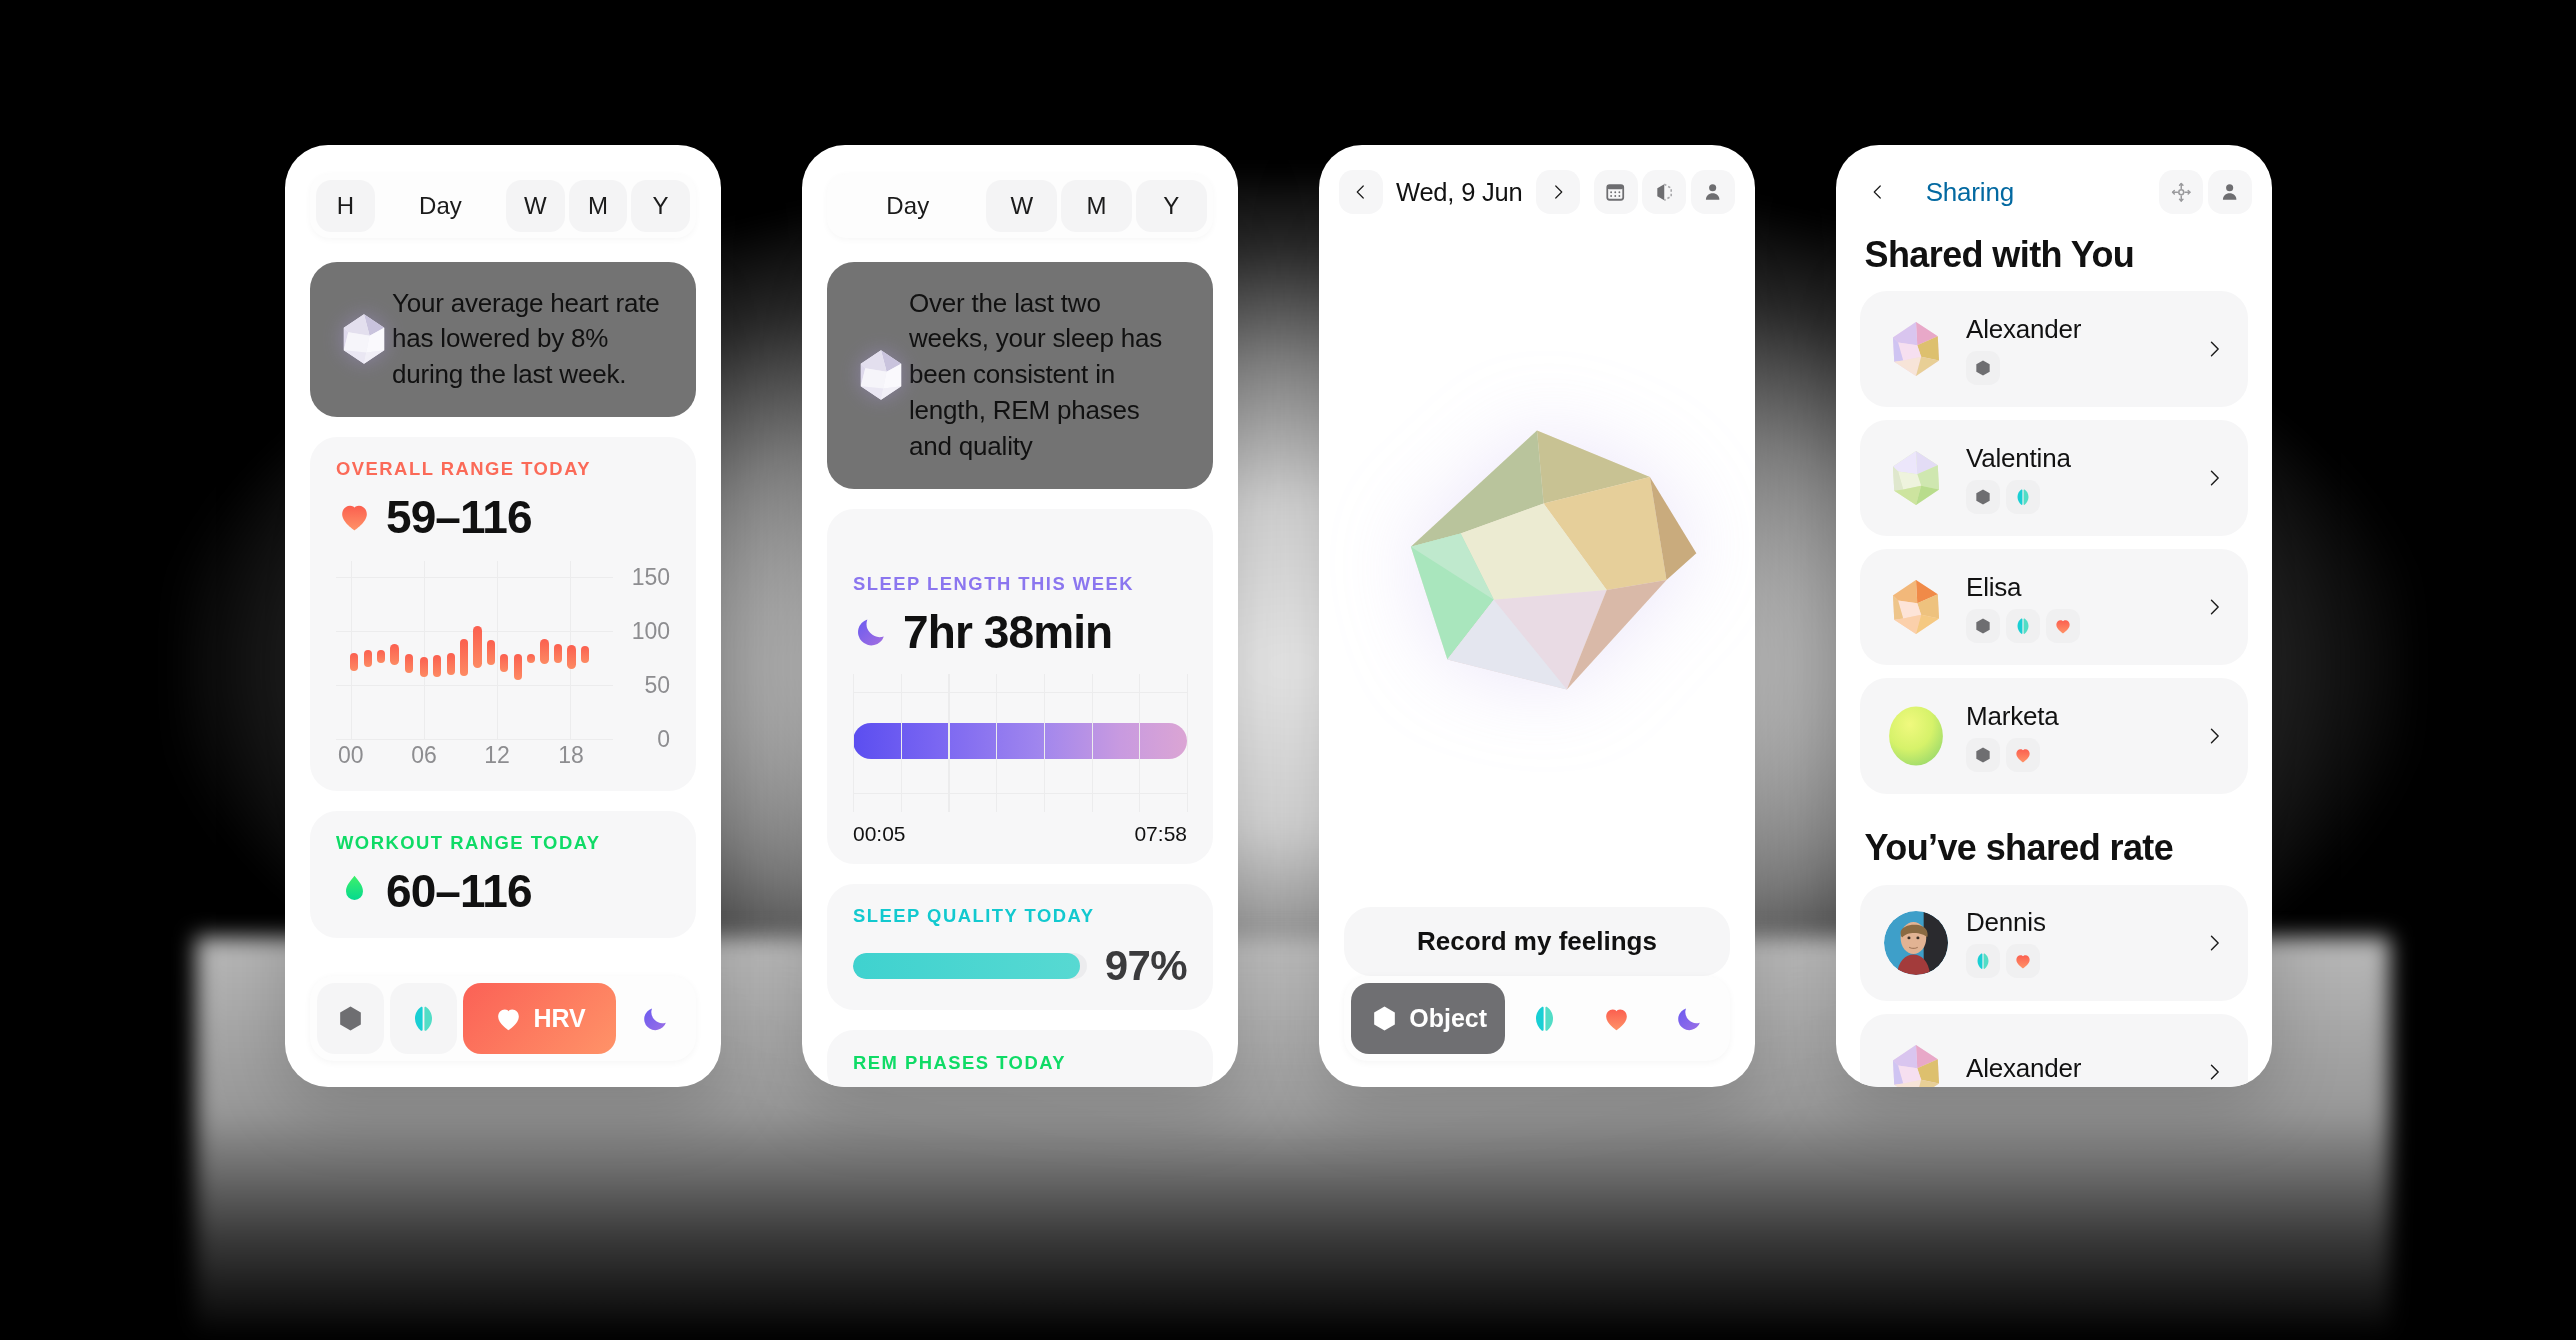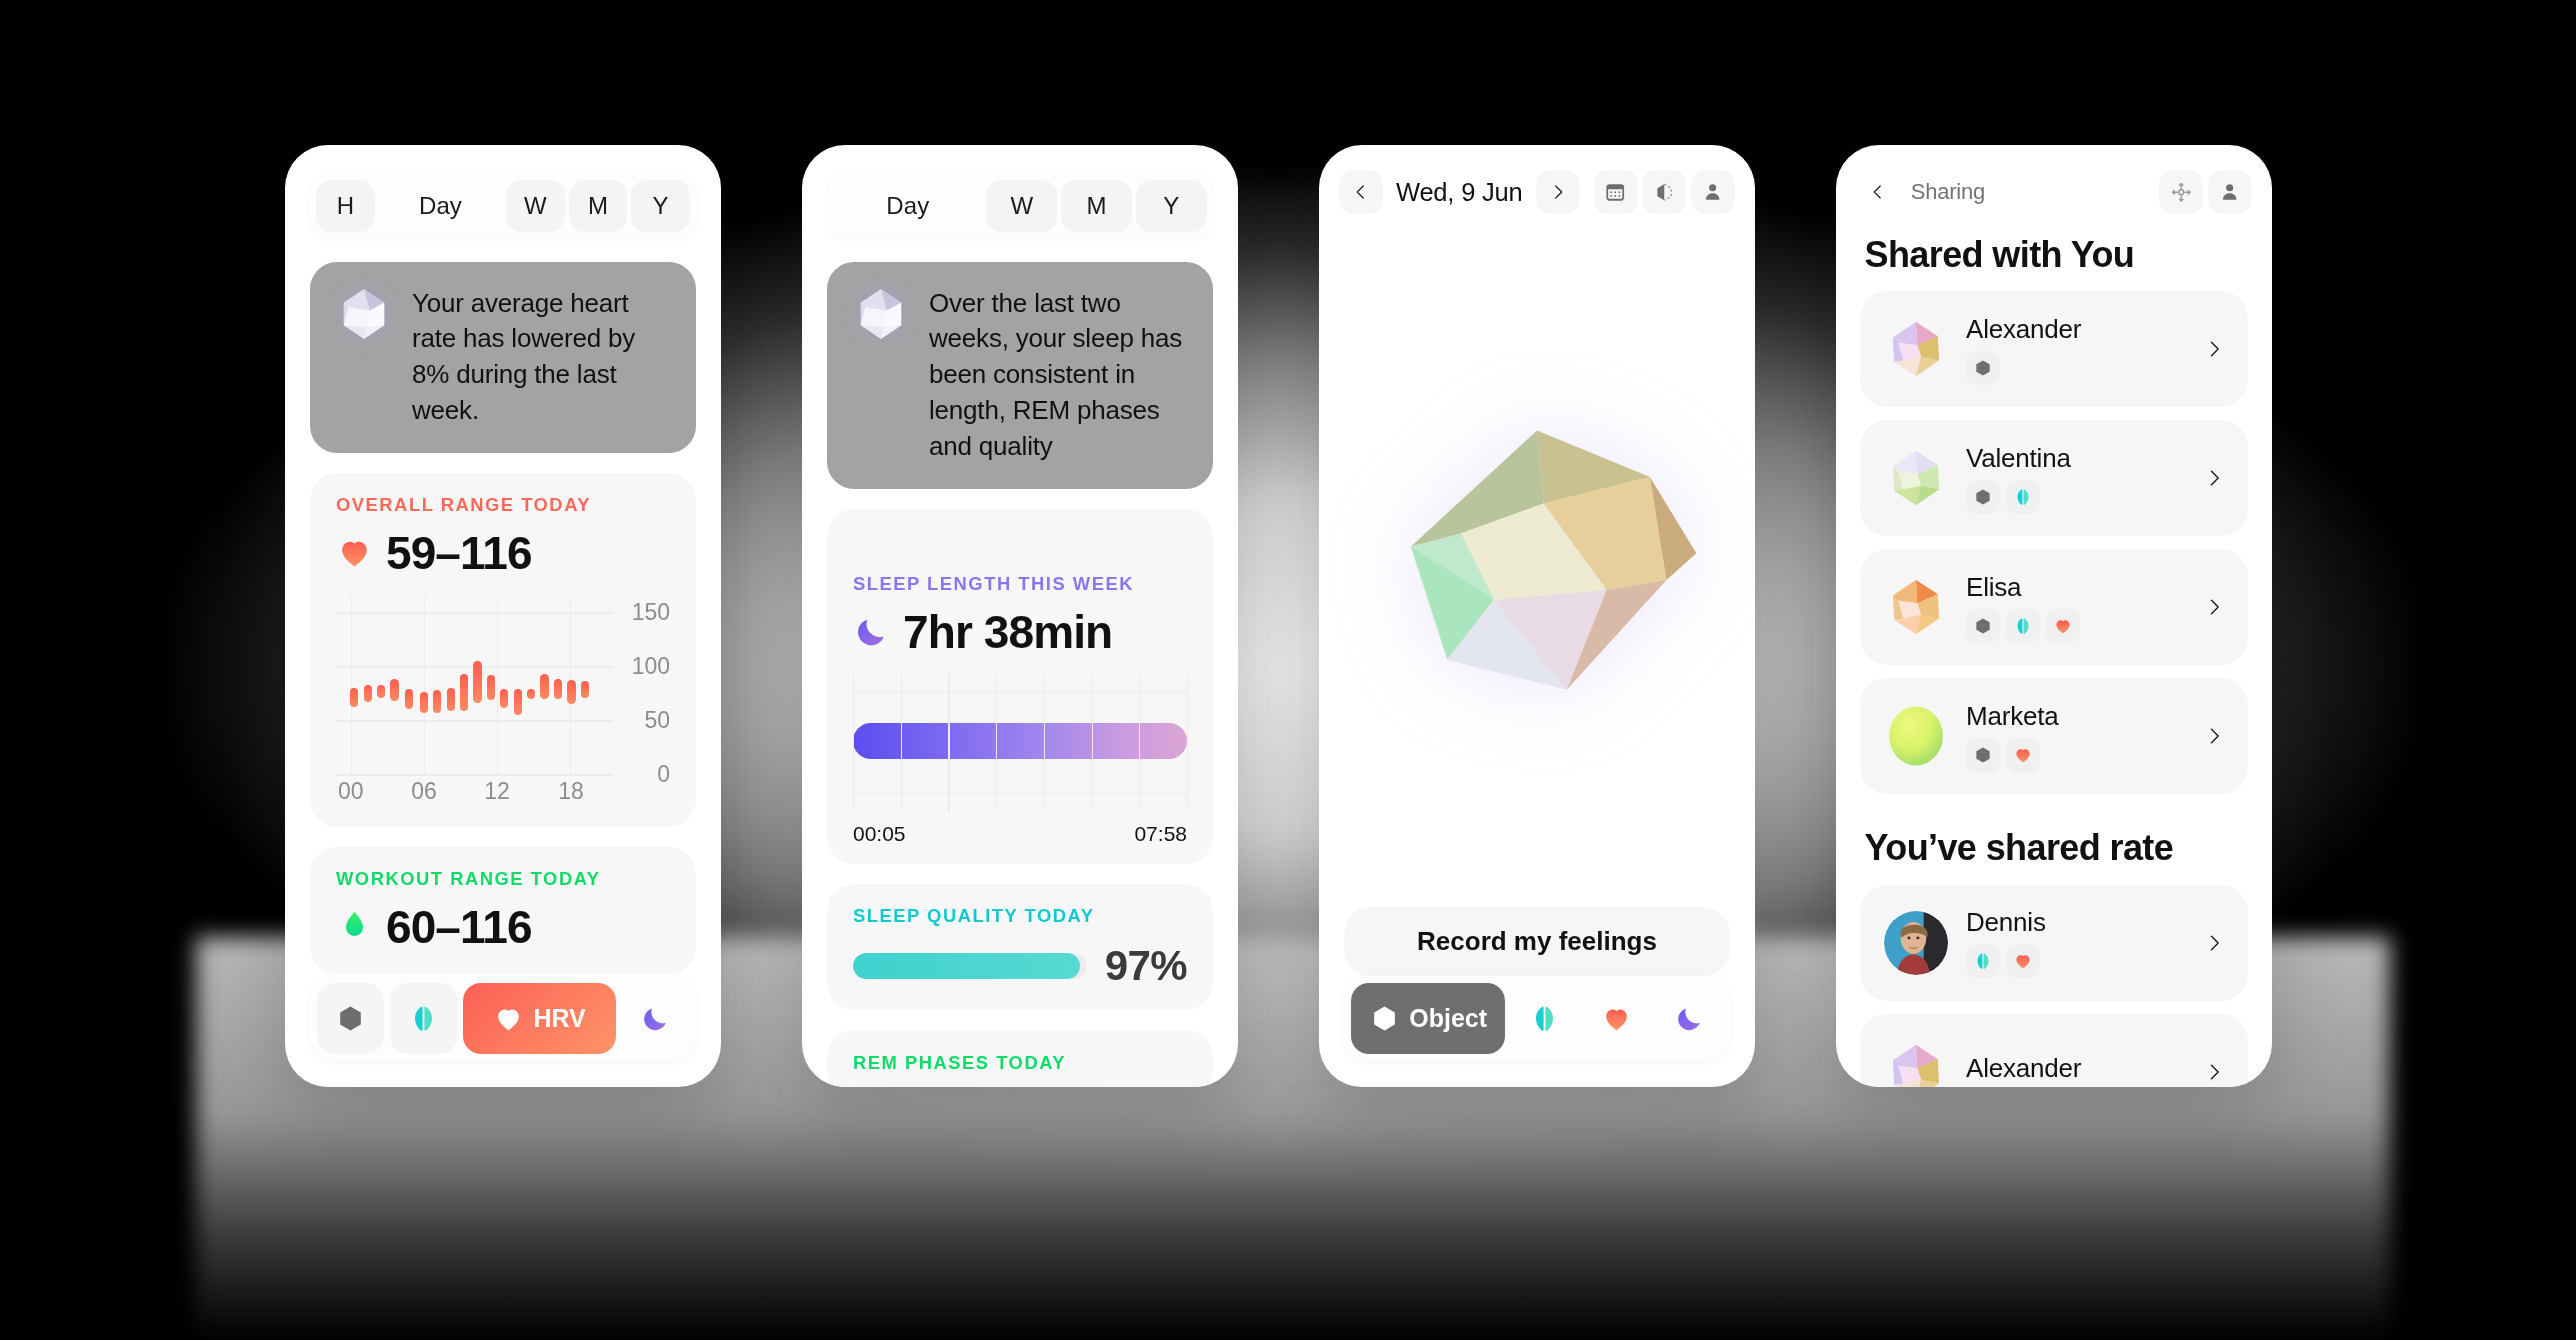--- a/index.html
+++ b/index.html
@@ -43,22 +43,22 @@
   }
   .seg-item{
     flex:1; text-align:center; padding:12px 0; border-radius:15.4px;
     font-size:24px; color:#1b1b1b; letter-spacing:0.1px;
   }
   .seg-item.chip{ background:#f4f4f5; }
   .seg-item.wide{ flex:2.1; }
 
   
   .insight{
-    margin:24px 25px 0; background:#a3a3a3; border-radius:27px;
-    padding:24px 26px; display:flex; gap:20px;
+    margin:24px 25px 0; background:#737373; border-radius:27px;
+    padding:24px 26px; display:flex; align-items:center; 
   }
   .orb{ width:56px; height:56px; flex:none; position:relative; }
   .orb svg{ width:100%; height:100%; filter:drop-shadow(0 0 10.7px rgba(170,150,225,.45)); }
   .insight-txt{ font-size:26px; line-height:1.38; color:#111; letter-spacing:-0.2px; }
 
   
   .card{
     margin:20px 25px 0; background:#f7f7f8; border-radius:27px; padding:21.3px 26px 18px;
   }
   .card.tight{ padding-bottom:20px; }
@@ -123,21 +123,21 @@
   .poly-wrap{ flex:1; display:flex; align-items:center; justify-content:center; }
   .poly-wrap svg{ width:332px; height:332px; filter:drop-shadow(0 0 42px rgba(190,170,235,.30)); }
   .record{
     margin:0 25px 0; background:#f6f6f7; border-radius:27px; height:69px;
     display:flex; align-items:center; justify-content:center;
     font-size:26px; font-weight:bold; color:#111;
   }
 
   
   .p4head{ display:flex; align-items:center; gap:4.7px; margin:25px 20px 0; }
-  .p4title{ font-size:22px; color:#737373; padding-left:6px; letter-spacing:-0.2px; }
+  .p4title{ font-size:26px; color:#0369a1; padding-left:6px; letter-spacing:-0.2px;margin-left:15px; }
   .sec-h{ font-size:36px; font-weight:bold; color:#111; margin:20px 28.5px 15.4px; letter-spacing:-0.6px; }
   .sec-h.second{ margin-top:33px; }
   .listwrap{ flex:1; overflow:hidden; }
   .row{
     margin:0 24px 13px; background:#f6f6f7; border-radius:27px;
     height:116px; display:flex; align-items:center; padding:0 24px; gap:18px;
   }
   .av{ width:64px; height:64px; flex:none; }
   .av svg, .av .ph{ width:100%; height:100%; display:block; }
   .ph{ border-radius:50%; overflow:hidden; }

